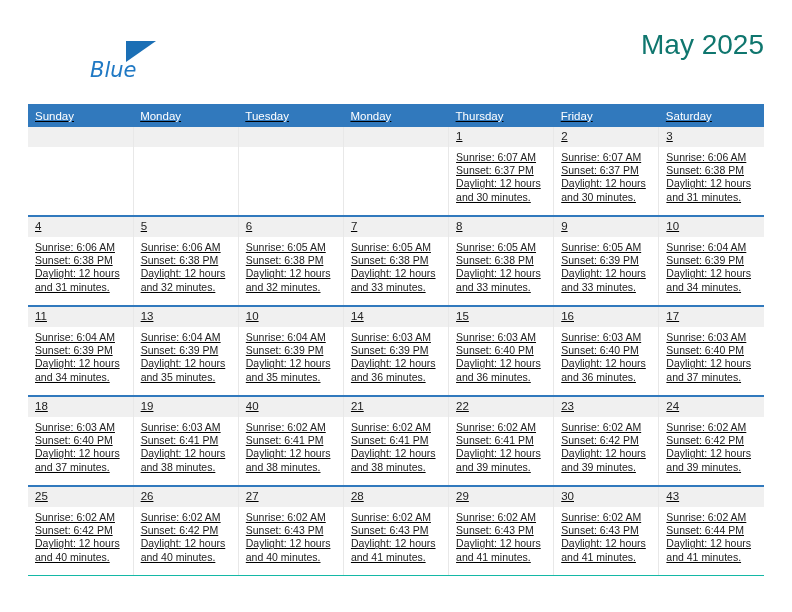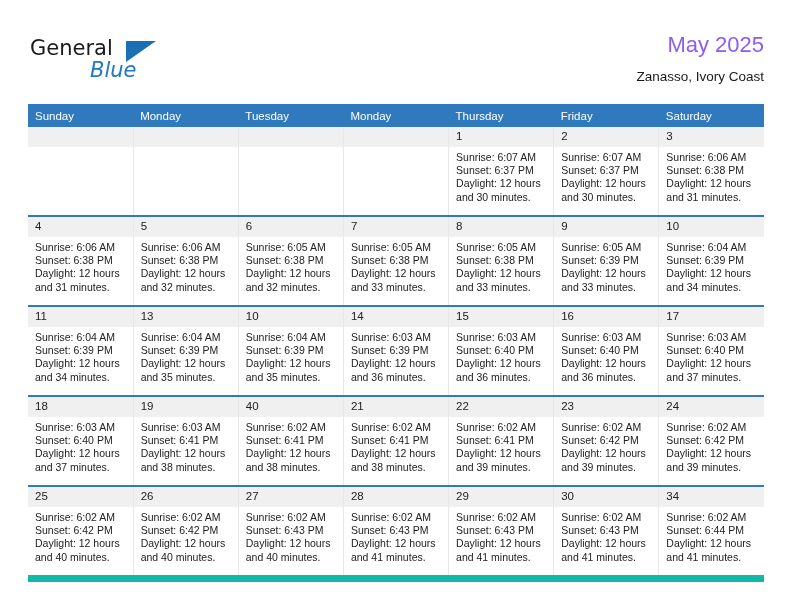--- a/index.html
+++ b/index.html
@@ -64,22 +64,22 @@
     border-bottom: 21px solid transparent;
   }
 
   .title-block {
     position: absolute;
     right: 0;
     top: 0;
     text-align: right;
   }
   .cal-title {
-    font-size: 22px;
-    color: #8b5cf6;
+    font-size: 28px;
+    color: #0f766e;
     line-height: 34px;
     white-space: nowrap;
     font-weight: normal;
     margin: 0;
   }
   .cal-sub {
     font-size: 13.5px;
     color: #1a1a1a;
     line-height: 20px;
     margin-top: 5px;
@@ -87,41 +87,42 @@
   }
 
   
   .cal {
     position: absolute;
     left: 28px;
     top: 104px;
     width: 736px;
     border-collapse: collapse;
     table-layout: fixed;
+    text-decoration: underline;
   }
   .cal th {
     background: #3179bd;
     color: #ffffff;
     font-size: 11.5px;
     font-weight: normal;
     text-align: left;
     padding: 5px 0 5px 7px;
     height: 13px;
     border: none;
   }
   .cal td {
     vertical-align: top;
     padding: 0;
     border-right: 1px solid #e8e8e8;
     border-bottom: 2px solid #3179bd;
     background: #ffffff;
     height: 88px;
   }
   .cal td:last-child { border-right: none; }
-  .cal tr:last-child td { border-bottom: 7px solid #14b8a6; margin-top: 48px; }
+  .cal tr:last-child td { border-bottom: 1px solid #14b8a6; margin-top: 48px; }
 
   .daynum {
     background: #f0f0f0;
     font-size: 11.5px;
     color: #222222;
     padding: 3px 0 4px 7px;
     line-height: 13px;
     min-height: 13px;
   }
   .daynum.empty {
@@ -136,28 +137,26 @@
   .cell-body div { white-space: nowrap; }
 </style>
 </head>
 <body>
 
 <div class="page">
 
   <div class="top">
 
     <div class="logo">
-      <span class="logo-general">General</span>
       <span class="logo-tri"></span>
       <span class="logo-blue">Blue</span>
     </div>
 
     <div class="title-block">
       <h1 class="cal-title">May 2025</h1>
-      <div class="cal-sub">Zanasso, Ivory Coast</div>
     </div>
 
   </div>
 
   <table class="cal">
     <thead>
       <tr>
         <th>Sunday</th>
         <th>Monday</th>
         <th>Tuesday</th>
@@ -453,21 +452,21 @@
           <td>
             <div class="daynum">30</div>
             <div class="cell-body">
               <div>Sunrise: 6:02 AM</div>
               <div>Sunset: 6:43 PM</div>
               <div>Daylight: 12 hours</div>
               <div>and 41 minutes.</div>
             </div>
           </td>
           <td>
-            <div class="daynum">34</div>
+            <div class="daynum">43</div>
             <div class="cell-body">
               <div>Sunrise: 6:02 AM</div>
               <div>Sunset: 6:44 PM</div>
               <div>Daylight: 12 hours</div>
               <div>and 41 minutes.</div>
             </div>
           </td>
         </tr>
       </tbody>
   </table>

